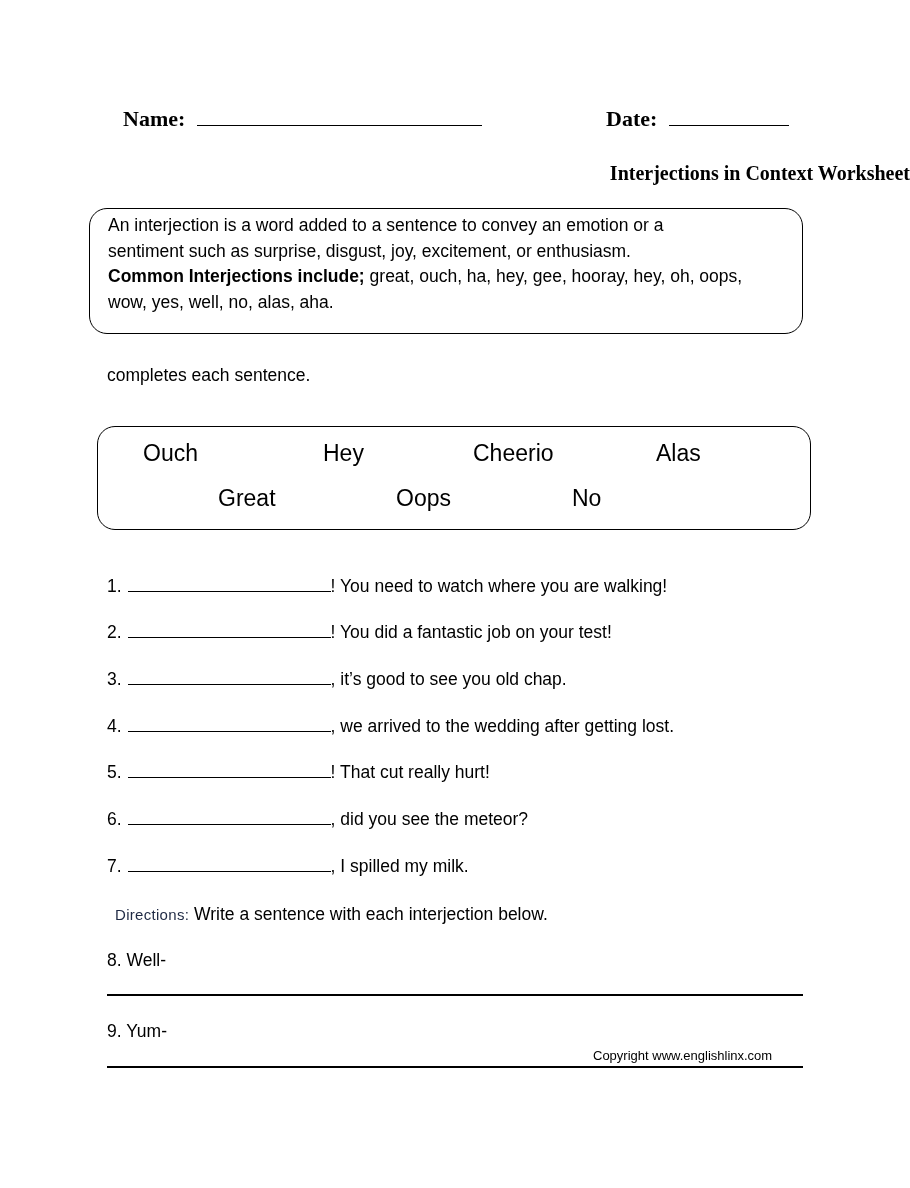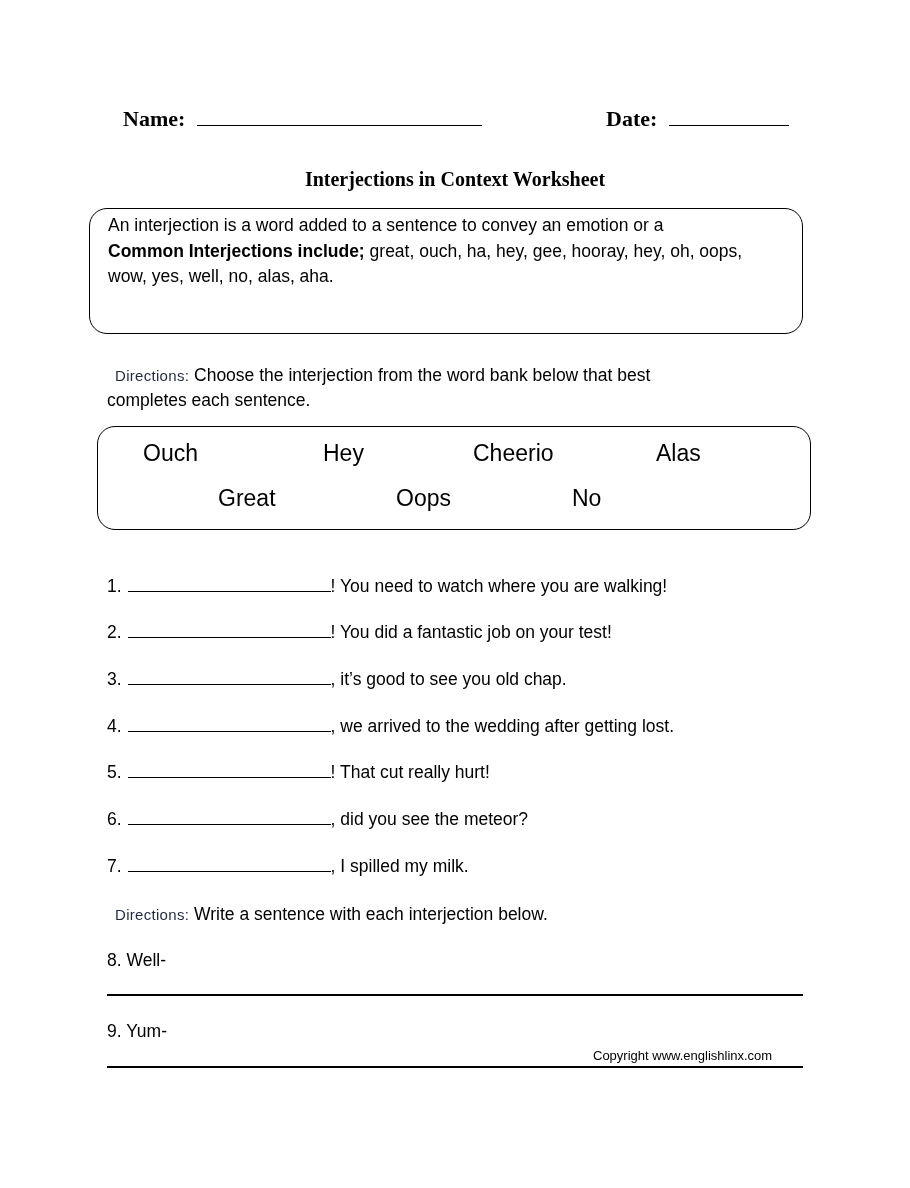--- a/index.html
+++ b/index.html
@@ -2,21 +2,21 @@
 <html><head>
   <meta charset="utf-8">
   <style>
     html, body { margin: 0; padding: 0; background: #ffffff; }
     body { width: 910px; height: 1188px; position: relative; overflow: hidden; color: #000; }
     .abs { position: absolute; }
     .serif { font-family: "Liberation Serif", "DejaVu Serif", serif; text-align: right; }
     .sans { font-family: "Liberation Sans", "DejaVu Sans", sans-serif; }
     .hdr { font-weight: bold; font-size: 22px; }
     .blank-line { display: inline-block; border-bottom: 1.5px solid #000; vertical-align: baseline; height: 1px; }
-    .title { top: 168px; left: 0; width: 910px; text-align: center; font-weight: bold; font-size: 20px; }
+    .title { top: 162px; left: 0; width: 910px; font-weight: bold; font-size: 20px; }
     .box { border: 1.3px solid #000; border-radius: 18px; box-sizing: border-box; }
     .defbox { left: 89px; top: 208px; width: 714px; height: 126px; padding: 4px 18px 0 18px; font-size: 17.5px; line-height: 25.5px; }
     .dir-label { color: #1f2a44; font-size: 15px; letter-spacing: 0.3px; }
     .dir-text { font-size: 17.5px; line-height: 25px; }
     .bank { left: 97px; top: 426px; width: 714px; height: 104px; }
     .bank-word { font-size: 23px; }
     .item { left: 107px; font-size: 17.5px; }
     .item .blank-line { width: 203px; margin-left: 6px; }
     .write-line { left: 107px; width: 696px; border-bottom: 2px solid #000; height: 0; }
     .copyright { top: 1048px; left: 593px; font-size: 13px; }
@@ -30,26 +30,26 @@
 </div>
 <div class="abs serif hdr" style="top:106px; left:606px;">
   <span>Date:</span>
   <span class="blank-line" style="width:120px; margin-left:6px;"></span>
 </div>
 
 <div class="abs serif title">Interjections in Context Worksheet</div>
 
 <div class="abs box sans defbox">
   <div>An interjection is a word added to a sentence to convey an emotion or a</div>
+  <div>sentiment such as surprise, disgust, joy, excitement, or enthusiasm.</div>
   <div><b>Common Interjections include;</b><span> great, ouch, ha, hey, gee, hooray, hey, oh, oops,</span></div>
   <div>wow, yes, well, no, alas, aha.</div>
 </div>
 
 <div class="abs sans dir-text" style="top:363px; left:107px;">
-  <div style="padding-left:8px;"><span class="dir-label">Directions:</span><span> Choose the interjection from the word bank below that best</span></div>
   <div>completes each sentence.</div>
 </div>
 
 <div class="abs box sans bank">
   <span class="abs bank-word" style="left:45px; top:13px;">Ouch</span>
   <span class="abs bank-word" style="left:225px; top:13px;">Hey</span>
   <span class="abs bank-word" style="left:375px; top:13px;">Cheerio</span>
   <span class="abs bank-word" style="left:558px; top:13px;">Alas</span>
   <span class="abs bank-word" style="left:120px; top:58px;text-align:right;">Great</span>
   <span class="abs bank-word" style="left:298px; top:58px;">Oops</span>

